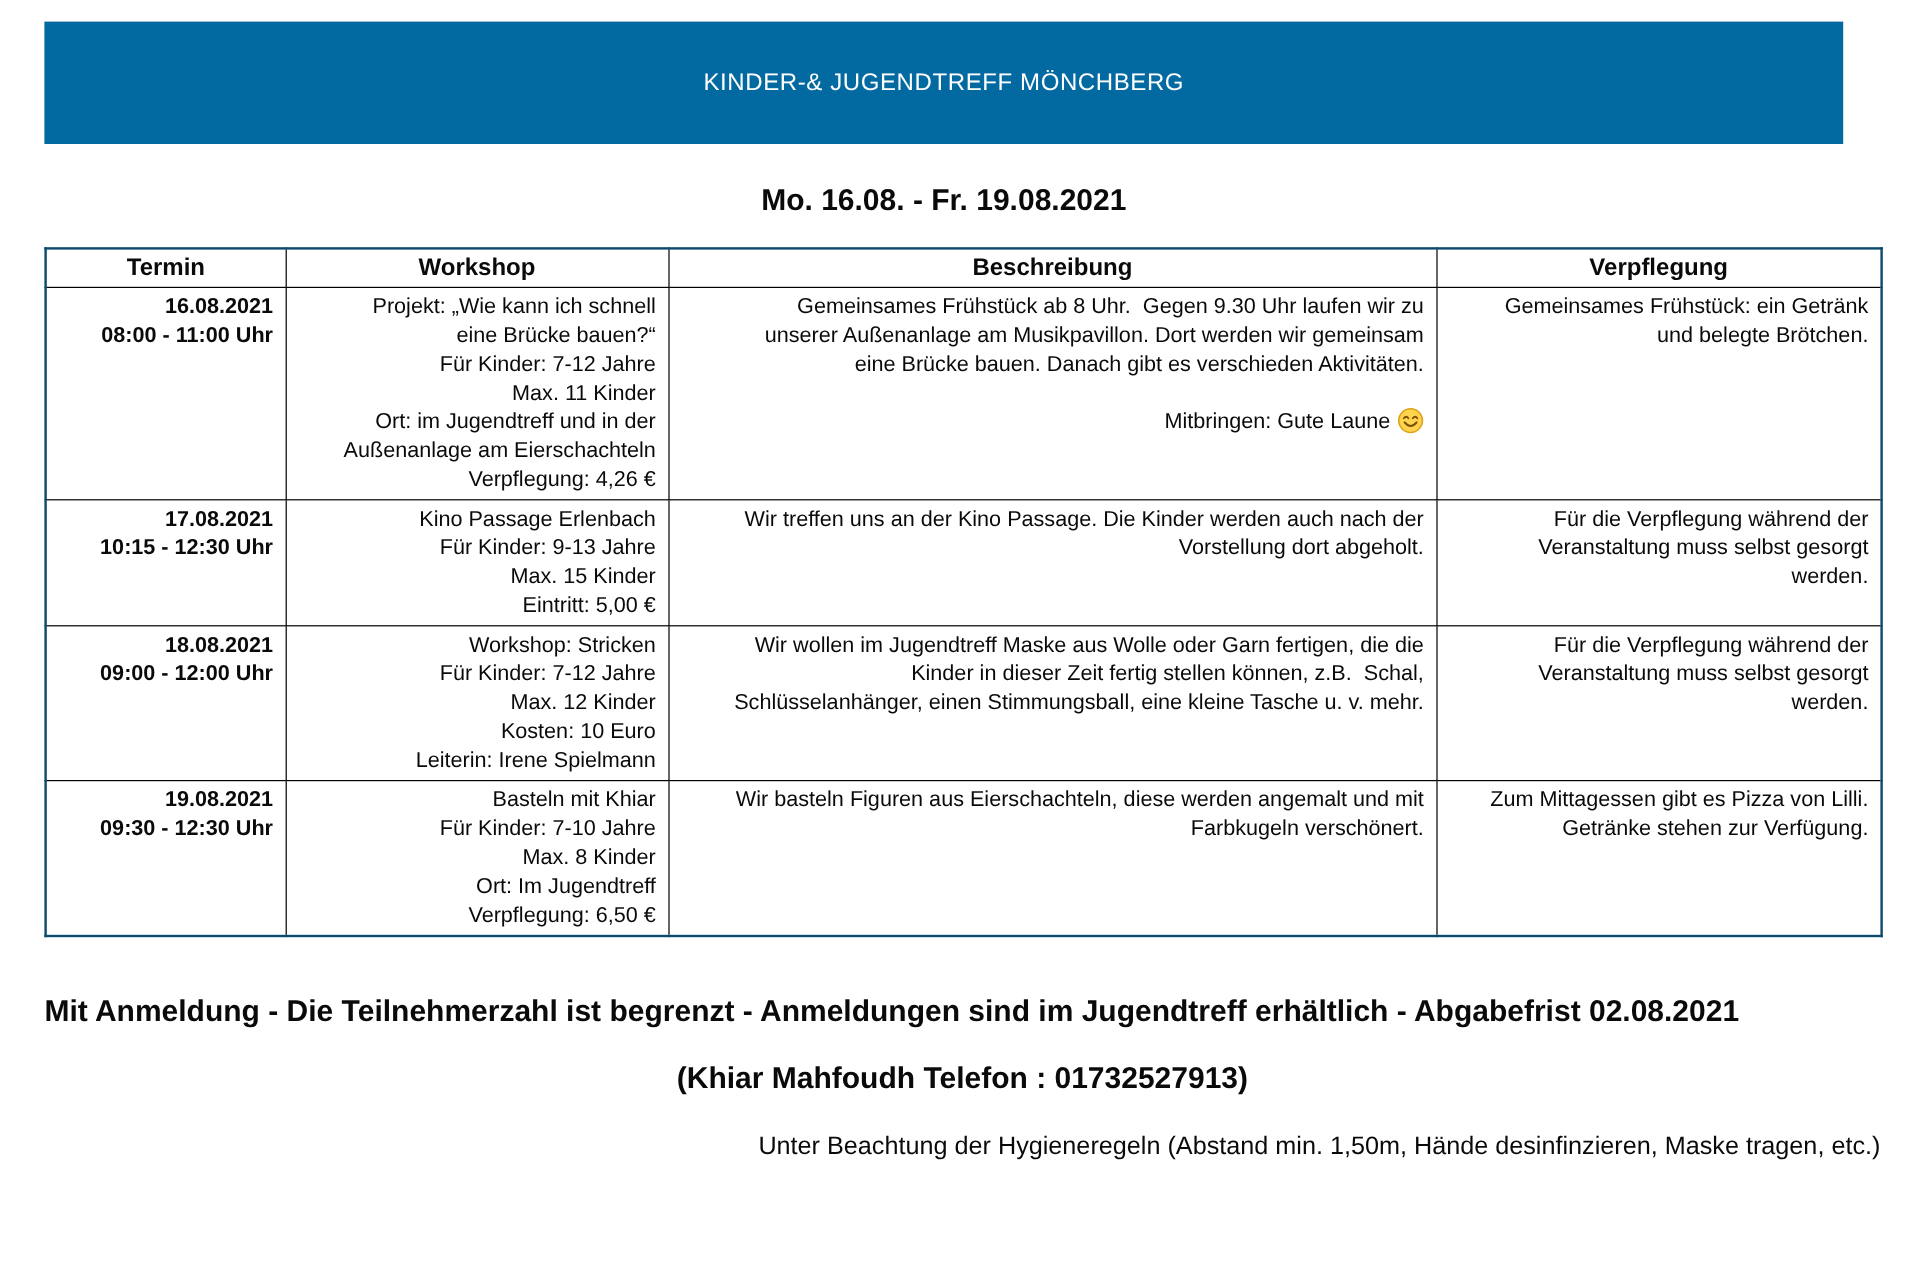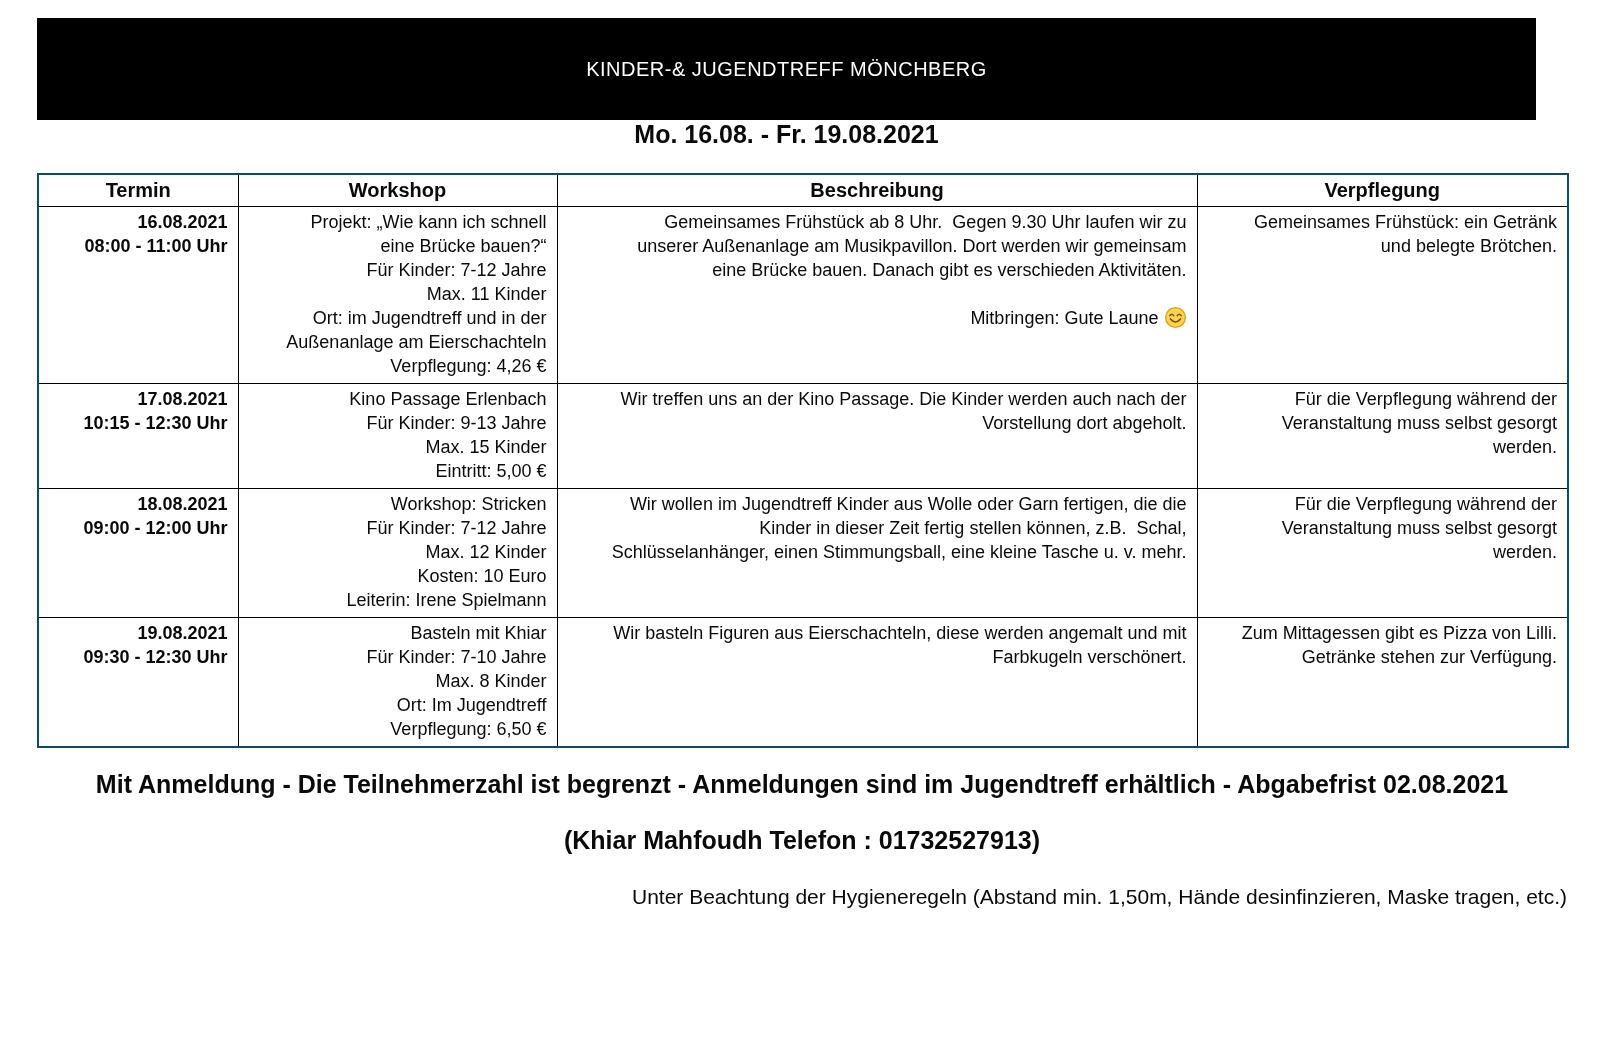--- a/index.html
+++ b/index.html
@@ -18,20 +18,21 @@
     display: flex; align-items: center; justify-content: center;
   }
   .banner-title {
     color: #ffffff;
     font-size: 20px;
     letter-spacing: 0.5px;
   }
 
   
   .page-title {
+    margin-top: 33px;
     width: 1499px; margin-left: 37px;
     text-align: center;
     font-size: 25px;
     font-weight: bold;
   }
 
   
   table.schedule {
     margin: 24px 0 0 37px;
     width: 1530px;
@@ -53,44 +54,44 @@
     font-size: 18px;
     line-height: 24px;
     padding: 3px 10px 5px 9px;
   }
   td.col-termin { font-weight: bold; }
   .cell-line { min-height: 24px; white-space: pre-wrap; text-align: right; }
   .emoji { vertical-align: -5px; margin-left: 5px; }
 
   
   .footer-line1 {
-    margin-top: 22px;
+    margin-top: 48px;
     width: 1530px; margin-left: 37px;
-    text-align: center;
+    text-align: left;
     font-size: 25px;
     font-weight: bold;
   }
   .footer-line2 {
     margin-top: 27px;
     width: 1530px; margin-left: 37px;
     text-align: center;
     font-size: 25px;
     font-weight: bold;
   }
   .footer-line3 {
     margin-top: 30px;
     width: 1530px; margin-left: 37px;
     text-align: right;
     font-size: 21px;
   }
 </style>
 </head>
 <body>
 
-<div class="banner" style="background: #000000;">
+<div class="banner" style="background: #0369a1;">
   <div class="banner-title" style="color: rgb(255, 255, 255);">KINDER-&amp; JUGENDTREFF MÖNCHBERG</div>
 </div>
 
 <div class="page-title">Mo. 16.08. - Fr. 19.08.2021</div>
 
 <table class="schedule">
   <colgroup>
     <col style="width:200px">
     <col style="width:319px">
     <col style="width:640px">
@@ -163,21 +164,21 @@
           <div class="cell-line">09:00 - 12:00 Uhr</div>
         </td>
         <td class="col-angebot">
           <div class="cell-line">Workshop: Stricken</div>
           <div class="cell-line">Für Kinder: 7-12 Jahre</div>
           <div class="cell-line">Max. 12 Kinder</div>
           <div class="cell-line">Kosten: 10 Euro</div>
           <div class="cell-line">Leiterin: Irene Spielmann</div>
         </td>
         <td class="col-beschreibung">
-          <div class="cell-line">Wir wollen im Jugendtreff Kinder aus Wolle oder Garn fertigen, die die</div>
+          <div class="cell-line">Wir wollen im Jugendtreff Maske aus Wolle oder Garn fertigen, die die</div>
           <div class="cell-line">Kinder in dieser Zeit fertig stellen können, z.B.  Schal,</div>
           <div class="cell-line">Schlüsselanhänger, einen Stimmungsball, eine kleine Tasche u. v. mehr.</div>
         </td>
         <td class="col-verpflegung">
           <div class="cell-line">Für die Verpflegung während der</div>
           <div class="cell-line">Veranstaltung muss selbst gesorgt</div>
           <div class="cell-line">werden.</div>
         </td>
       </tr>
       <tr>

